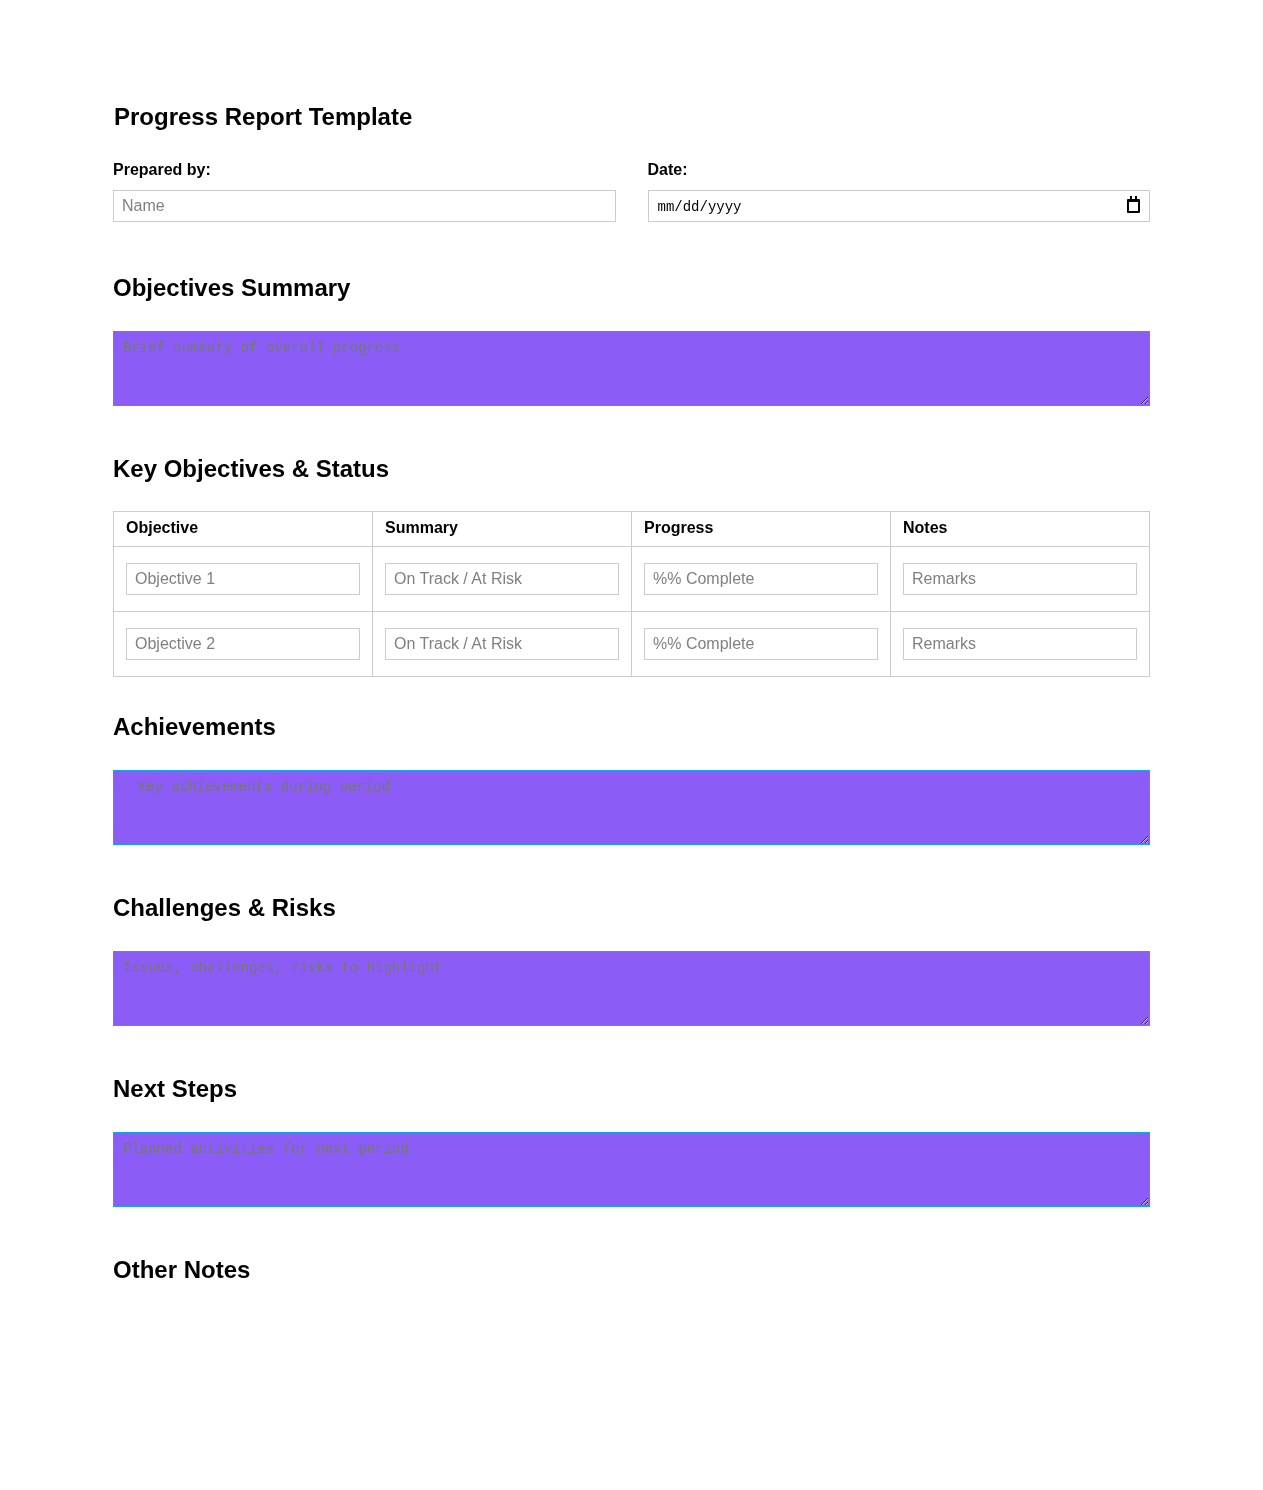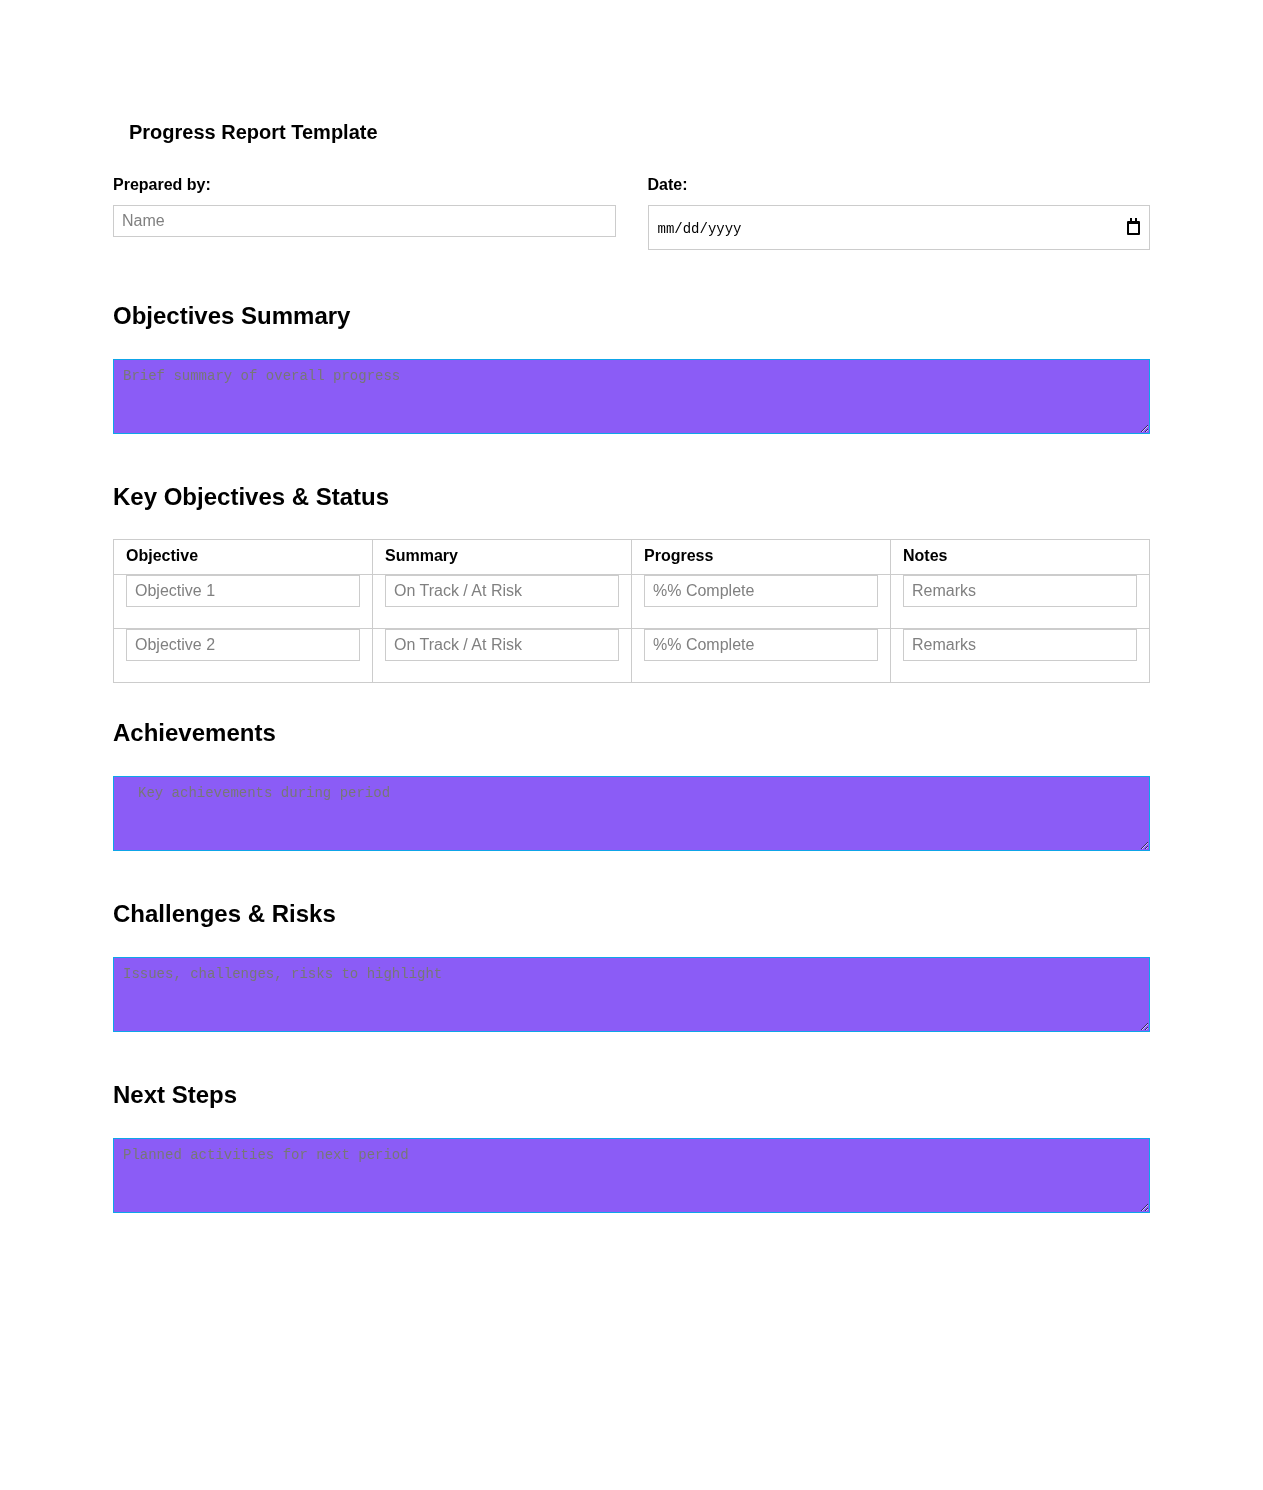--- a/index.html
+++ b/index.html
@@ -10,22 +10,22 @@
       font-family: "Liberation Sans", sans-serif;
       color: #000;
     }
     .page {
       position: relative;
       width: 1037px;
       margin-left: 113px;
       padding-top: 96px;
     }
     h1.title {
-      margin: 16px;
-      font-size: 20px;
+      margin: 1px;
+      font-size: 24px;
       font-weight: bold;
       line-height: 40px;
       height: 40px;
     }
     .meta-row {
       display: flex;
       gap: 32px;
       margin-top: 24px;
     }
     .meta-field { flex: 1; display: flex; flex-direction: column; }
@@ -44,21 +44,21 @@
       font-family: "Liberation Sans", sans-serif;
       font-size: 16px;
       color: #000;
       background: #fff;
       outline: none;
     }
     input.text-input::placeholder { color: #808080; }
     .date-input {
       position: relative;
       width: 100%;
-      height: 45px;
+      height: 32px;
       border: 1px solid #cccccc;
       background: #fff;
       display: flex;
       align-items: center;
       padding: 8px 9px;
     }
     .date-input .date-value {
       font-family: "Liberation Mono", monospace;
       font-size: 14px;
       color: #000;
@@ -130,22 +130,22 @@
       text-align: left;
       vertical-align: top;
     }
     table.objectives th {
       font-size: 16px;
       font-weight: bold;
       height: 35px;
       padding: 7px 12px;
     }
     table.objectives td {
-      height: 54px;
-      padding: 0 12px;
+      height: 48px;
+      padding: 16px 12px;
     }
   </style>
 </head>
 <body>
 
 <div class="page">
 
   <h1 class="title">Progress Report Template</h1>
 
   <div class="meta-row">
@@ -219,14 +219,17 @@
   <section class="sec-chal">
     <h2 class="section-title">Challenges &amp; Risks</h2>
     <textarea class="area" placeholder="Issues, challenges, risks to highlight" style=""></textarea>
   </section>
 
   <section class="sec-next">
     <h2 class="section-title">Next Steps</h2>
     <textarea class="area" placeholder="Planned activities for next period" style=""></textarea>
   </section>
 
+  <section class="sec-other">
+    <h2 class="section-title">Other Notes</h2>
+  </section>
 
 </div>
 
 </body></html>

